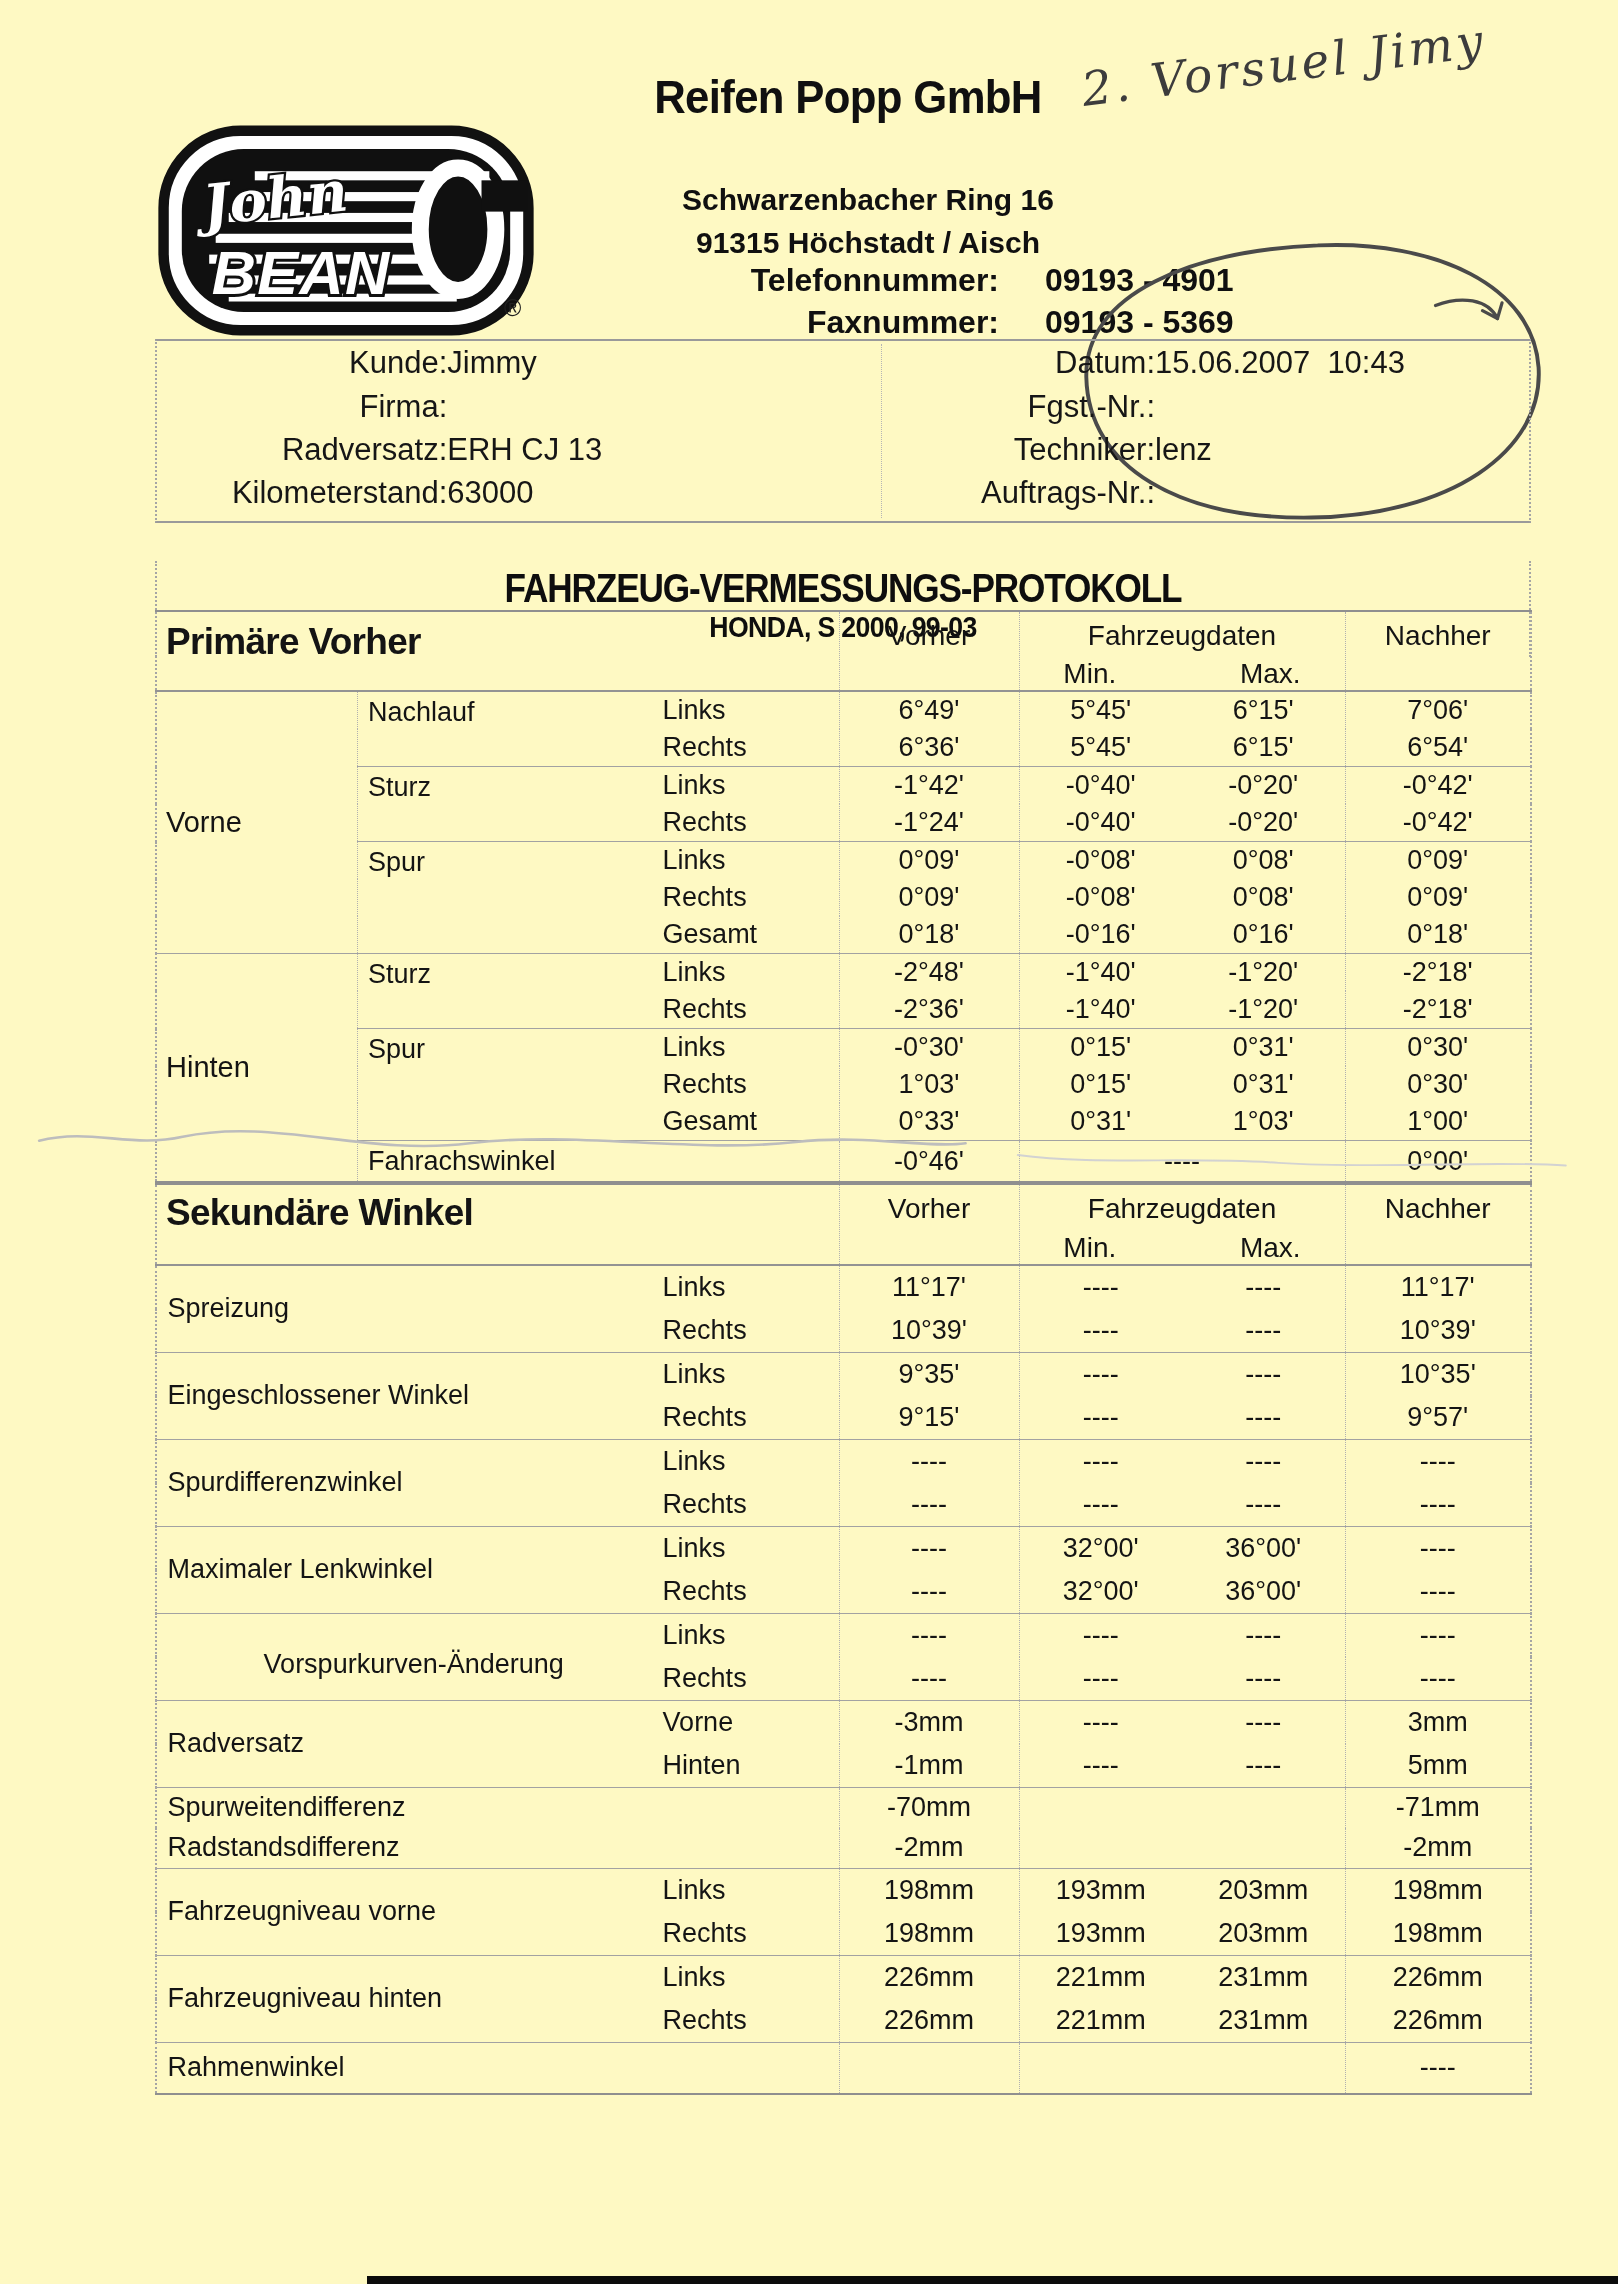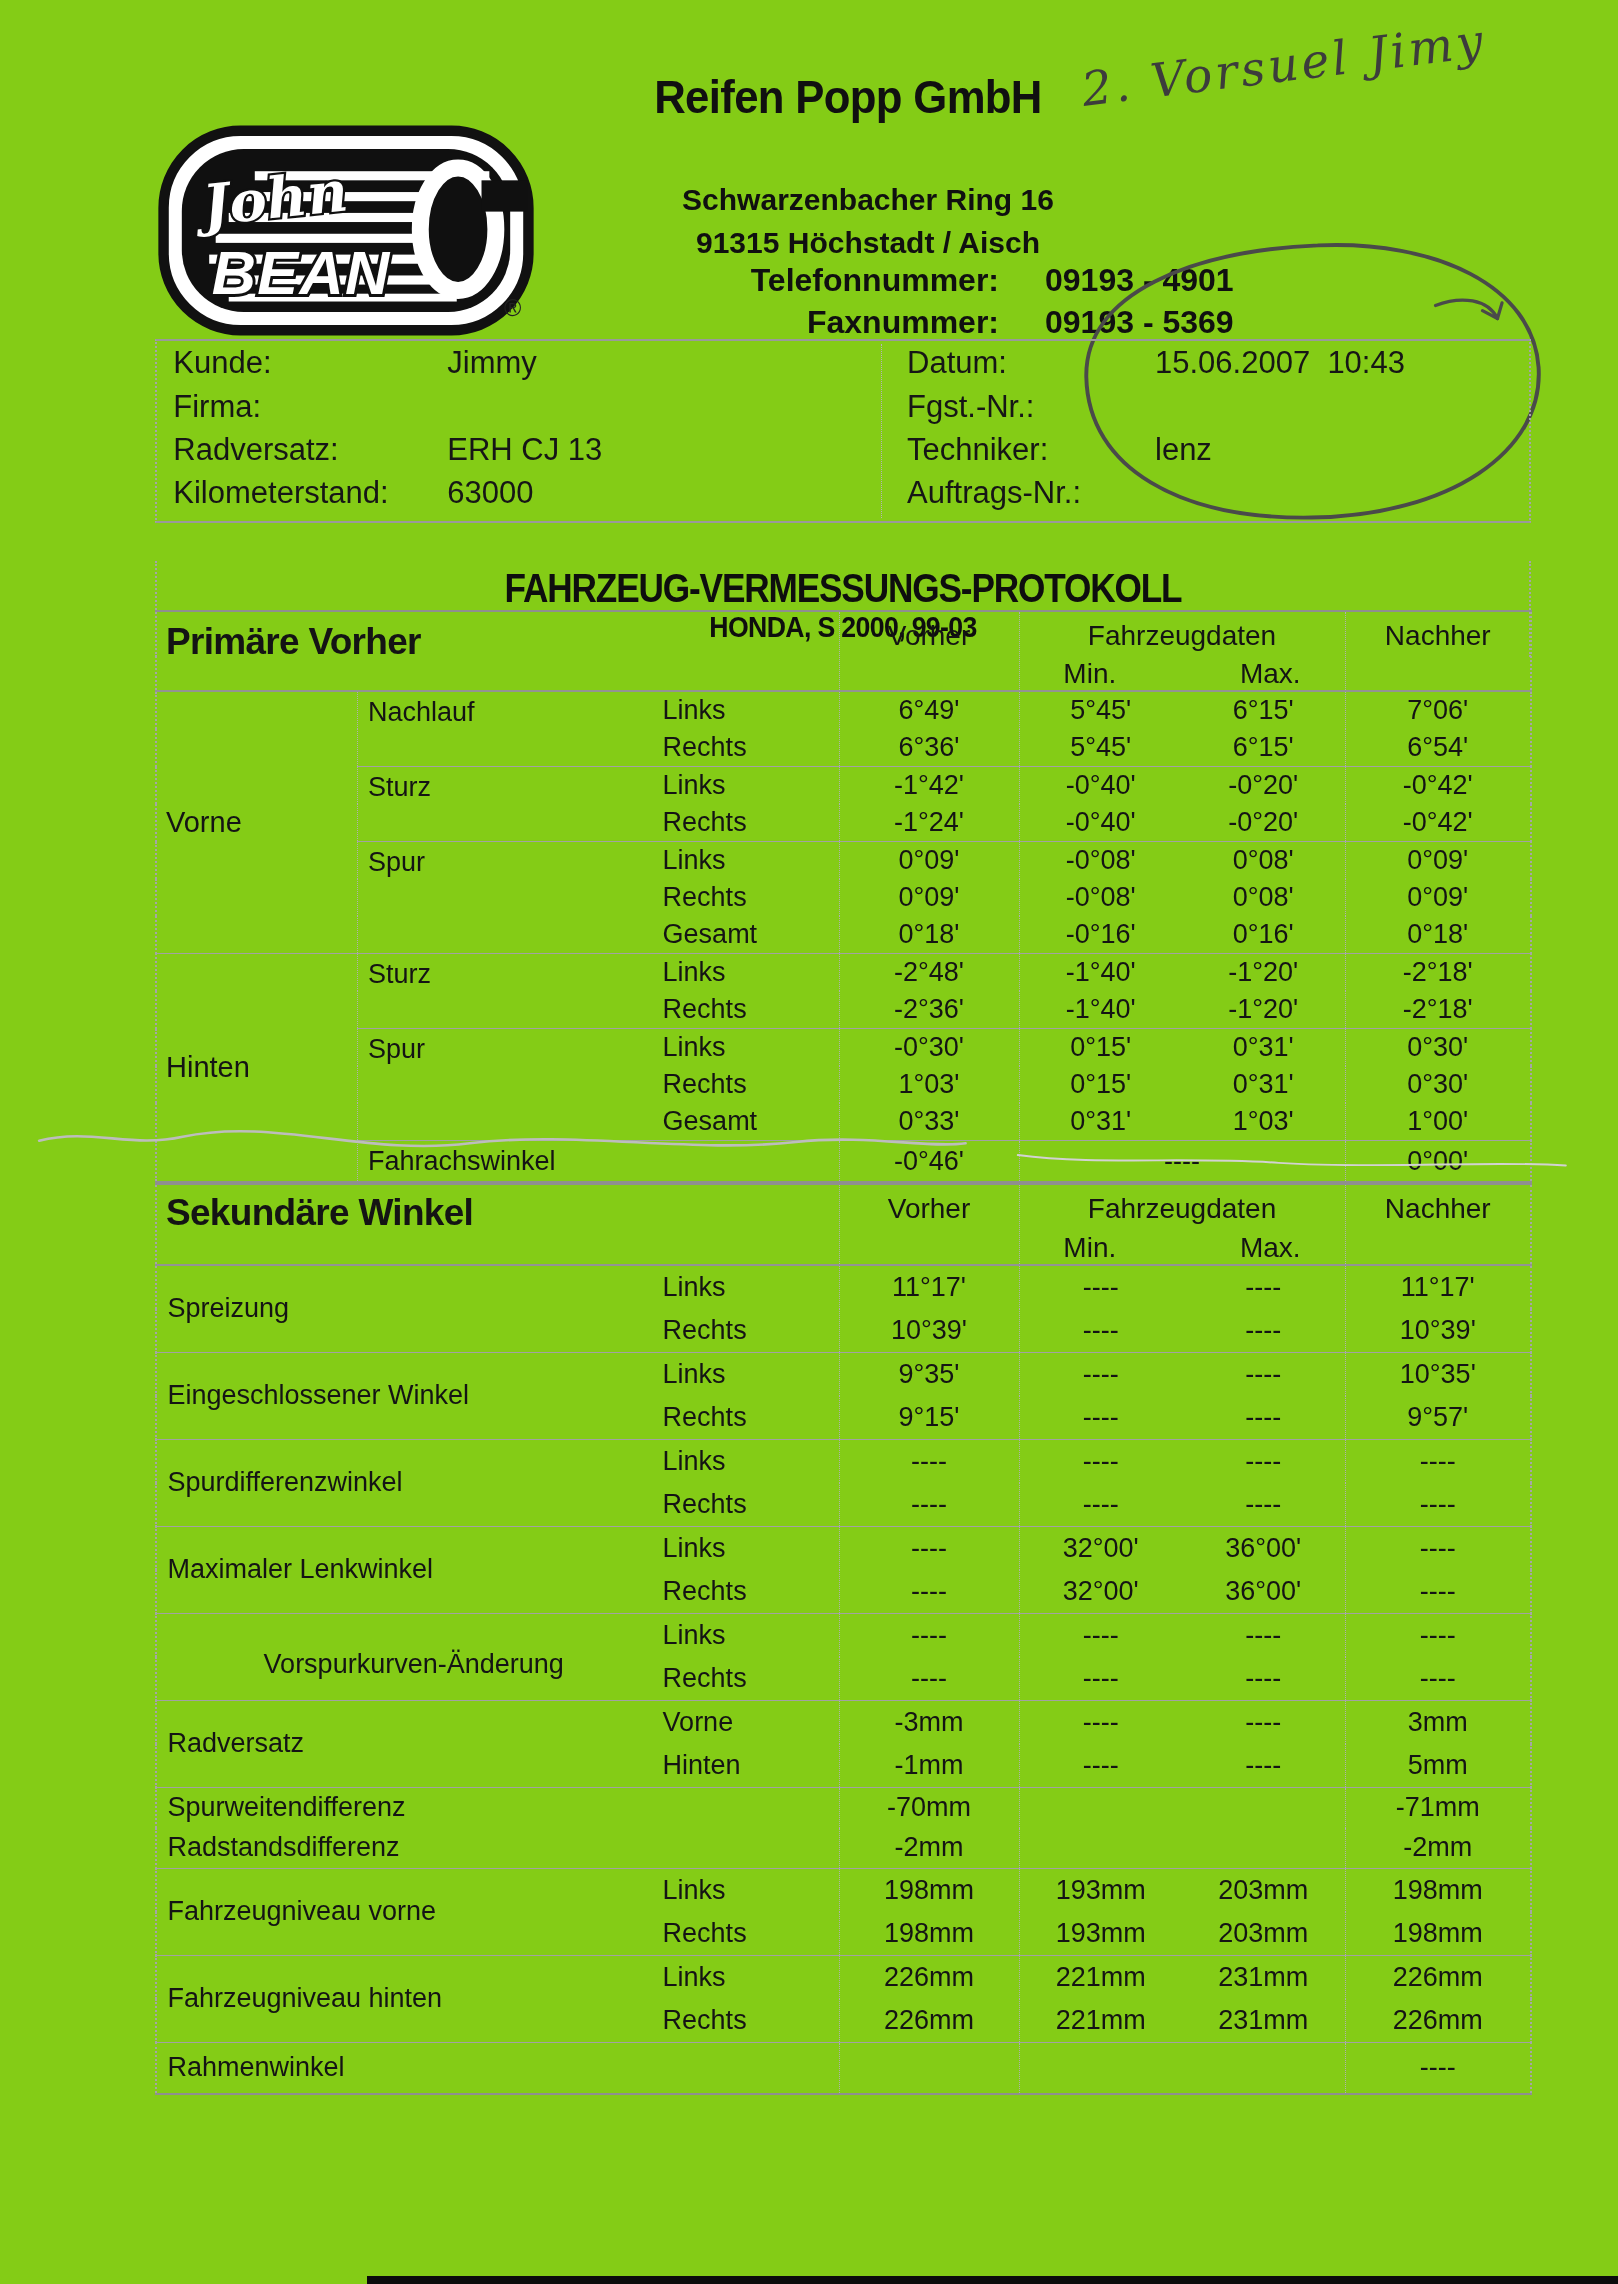--- a/index.html
+++ b/index.html
@@ -1,16 +1,16 @@
 <!DOCTYPE html>
 <html style="font-size:10.4px"><head>
 <meta charset="utf-8">
 <style>
   html,body{margin:0;padding:0;background:#e8e8e8;}
-  .page{position:relative;width:1618px;height:2284px;background:#84cc16;
+  .page{position:relative;width:1618px;height:2284px;background:#fef9c3;
         font-family:"Liberation Sans",sans-serif;color:#161616;overflow:hidden;}
 
   
   .company{position:absolute;left:535px;top:70px;width:626px;text-align:center;
            font-size:46px;font-weight:bold;letter-spacing:-0.7px;transform:scaleX(.95);color:#101010;}
   .handwriting{position:absolute;left:1080px;top:31px;width:509px;
                font-family:"DejaVu Serif",serif;font-style:italic;font-size:47px;color:#3c3c3c;
                transform:rotate(-7deg);letter-spacing:3.3px;white-space:nowrap;}
   .logo-wrap{position:absolute;left:157px;top:123px;width:378px;height:215px;}
   .reg-mark{position:absolute;left:504px;top:295px;font-size:23.5px;color:#222;}
@@ -26,21 +26,21 @@
 
   
   .infobox{position:absolute;left:155px;top:339px;width:1376px;height:184px;
            border:2px solid #9a9a9a;border-left:2px dotted #a5a5a5;border-right:2px dotted #a5a5a5;
            box-sizing:border-box;font-size:31px;}
   .infobox .divider{position:absolute;left:724px;top:2.6px;bottom:2.6px;border-left:1.3px dotted #b5b5b5;}
   .info-col{position:absolute;top:0;}
   .info-col.left{left:16.3px;width:685px;}
   .info-col.right{left:750px;width:613px;}
   .info-row{display:flex;height:42px;align-items:center;margin-top:1.3px;}
-  .info-row .lab{flex:0 0 274px;}
+  .info-row .lab{flex:0 0 274px;text-align:right;}
   .info-col.right .info-row .lab{flex:0 0 248px;}
   .info-row .val{white-space:pre;}
 
   
   .titleblock{position:absolute;left:155px;top:523px;width:1376px;height:96px;
               border-left:2px dotted #a5a5a5;border-right:2px dotted #a5a5a5;box-sizing:border-box;text-align:center;margin-top:38px;}
   .doc-title{margin:0;padding-top:5.2px;font-size:40px;font-weight:bold;letter-spacing:-1.3px;transform:scaleX(.88);color:#0e0e0e;}
   .doc-subtitle{margin:0;font-size:29px;font-weight:bold;letter-spacing:-0.7px;transform:scaleX(.92);color:#0e0e0e;}
 
   

